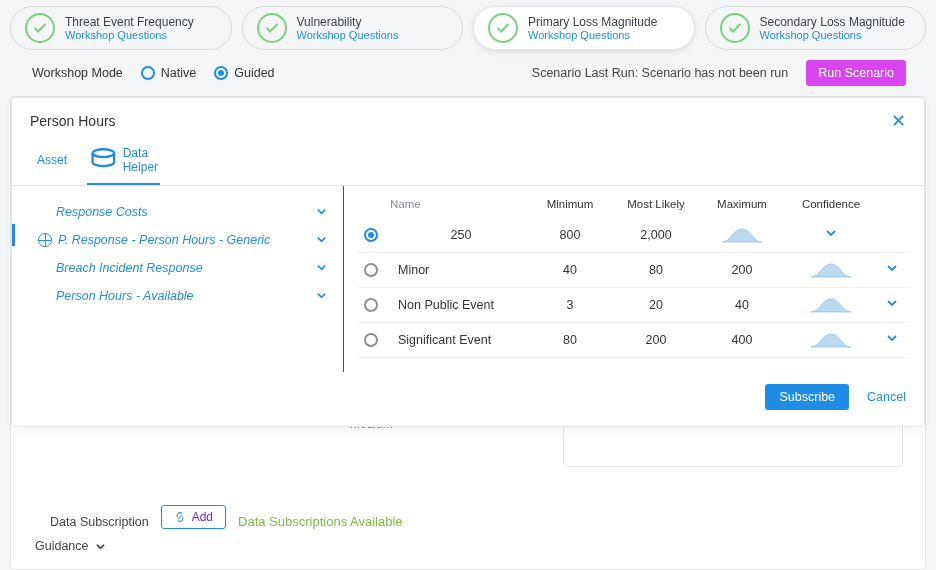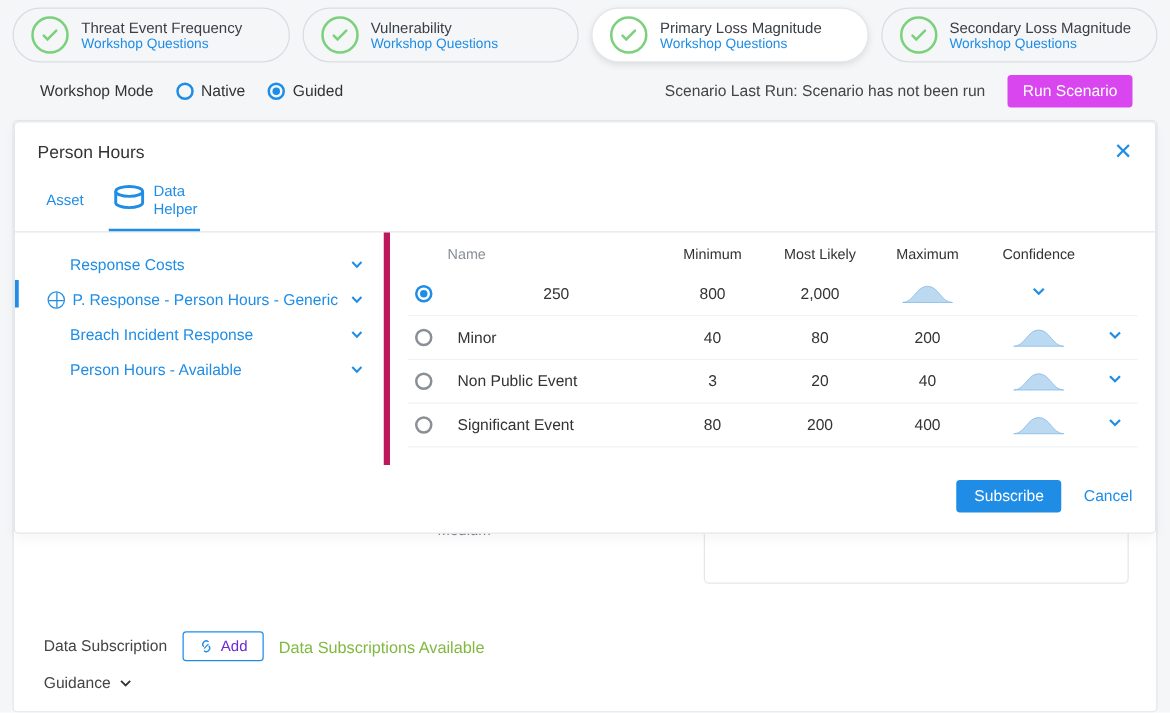--- a/index.html
+++ b/index.html
@@ -112,24 +112,25 @@
     padding: 6px 2px 8px 2px;
     color: #1f8de6; cursor: pointer;
     border-bottom: 2px solid transparent;
   }
   .tab.active { border-bottom-color: #1f8de6; font-weight: 500; }
 
   .overlay-body {
     display: flex;
   }
   .tree {
-    width: 300px;
-    border-right: 5px solid #be185d;
+    width: 332px;
+    border-right: 1px solid #be185d;
     padding: 12px 0;
     position: relative;
+    font-style: italic;
   }
   .tree::before {
     content: "";
     position: absolute;
     left: 0; top: 38px;
     width: 3px; height: 22px;
     background: #1f8de6;
   }
   .tree-item {
     display: flex; align-items: center; justify-content: space-between;
@@ -216,23 +217,24 @@
   }
   .ghost-box {
     position: absolute;
     left: 552px; top: 274px;
     width: 340px; height: 96px;
     border: 1px solid #e3e7eb;
     border-radius: 4px;
   }
 
   .sub-row {
-    display: flex; align-items: center; gap: 12px;
+    display: flex; align-items: flex-end; gap: 12px;
     font-size: 12.5px; color: #444;
     padding: 6px 0 4px 0;
+    margin-left: 15px;
   }
   .add-btn {
     border: 1px solid #1f8de6; background: transparent; color: #6d28d9;
     border-radius: 3px; padding: 4px 12px; font-size: 12px;
     display: inline-flex; align-items: center; gap: 6px; cursor: pointer;
   }
   .avail { color: #7fb93f; font-size: 13px; }
   .guidance {
     display: inline-flex; align-items: center; gap: 6px;
     font-size: 12.5px; color: #444; padding-top: 6px; cursor: pointer;

